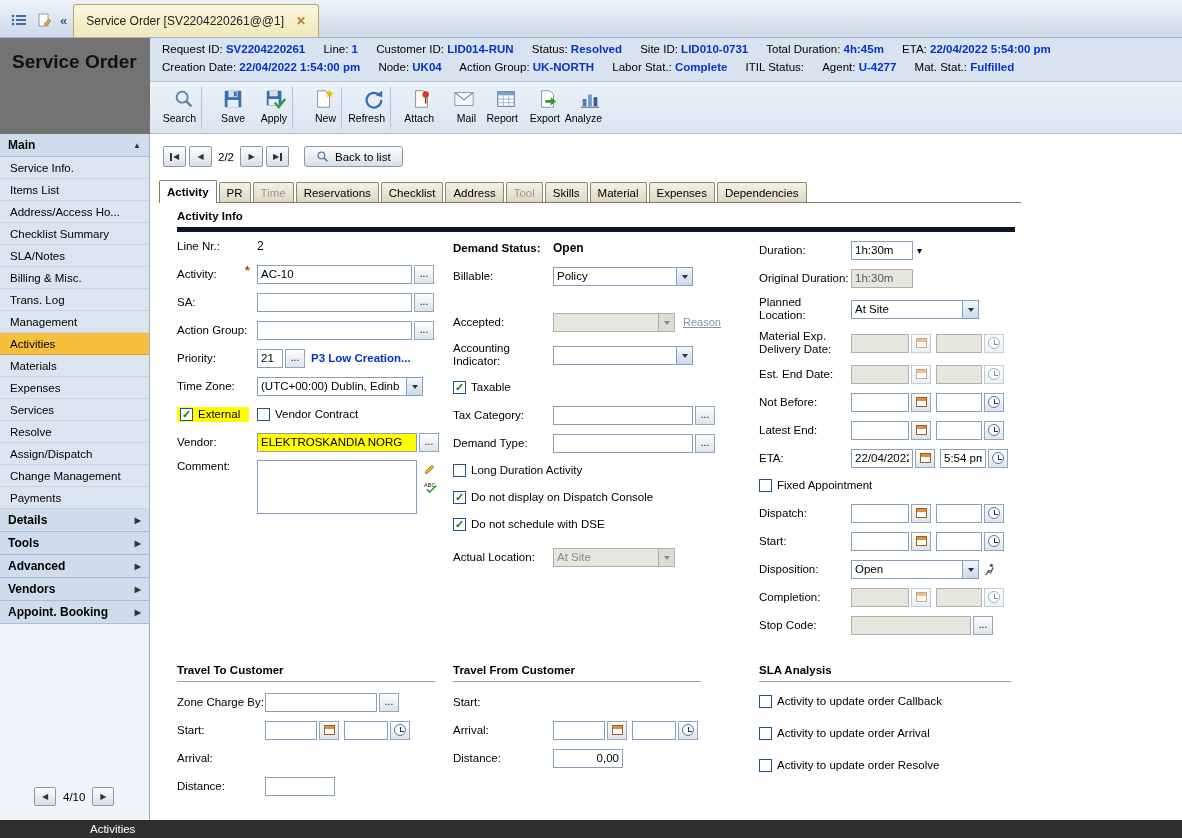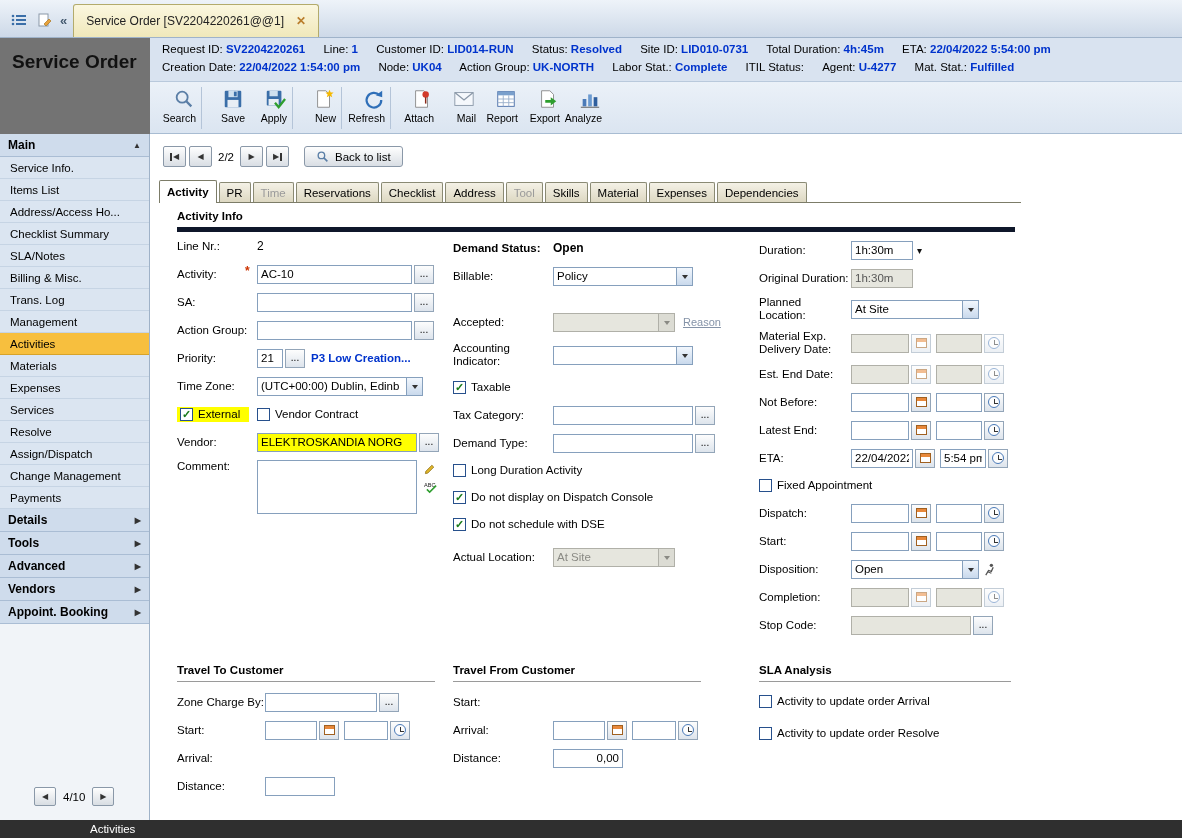--- a/index.html
+++ b/index.html
@@ -701,20 +701,24 @@
       <div class="frow">
         <span class="flbl">Distance:</span>
         <input class="input w70 right" value="0,00" style="">
       </div>
     </div>
 
     <div class="bottom-sec slaw">
       <div class="sec-head">SLA Analysis</div>
       <div class="cbrow" style="margin-bottom:14px">
         <span class="cb" data-checked="false"></span>
+        <span class="cblabel">Activity to update order Callback</span>
+      </div>
+      <div class="cbrow" style="margin-bottom:14px">
+        <span class="cb" data-checked="false"></span>
         <span class="cblabel">Activity to update order Arrival</span>
       </div>
       <div class="cbrow">
         <span class="cb" data-checked="false"></span>
         <span class="cblabel">Activity to update order Resolve</span>
       </div>
     </div>
 
   </div>
 

